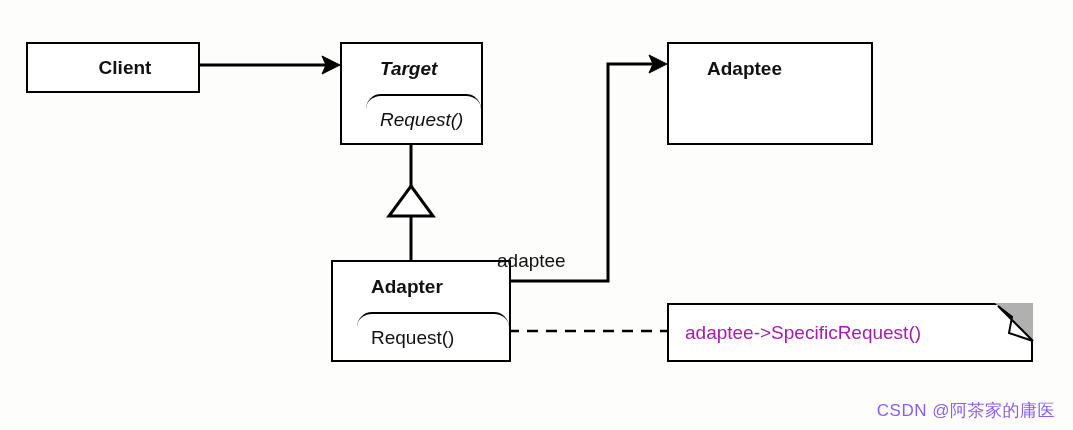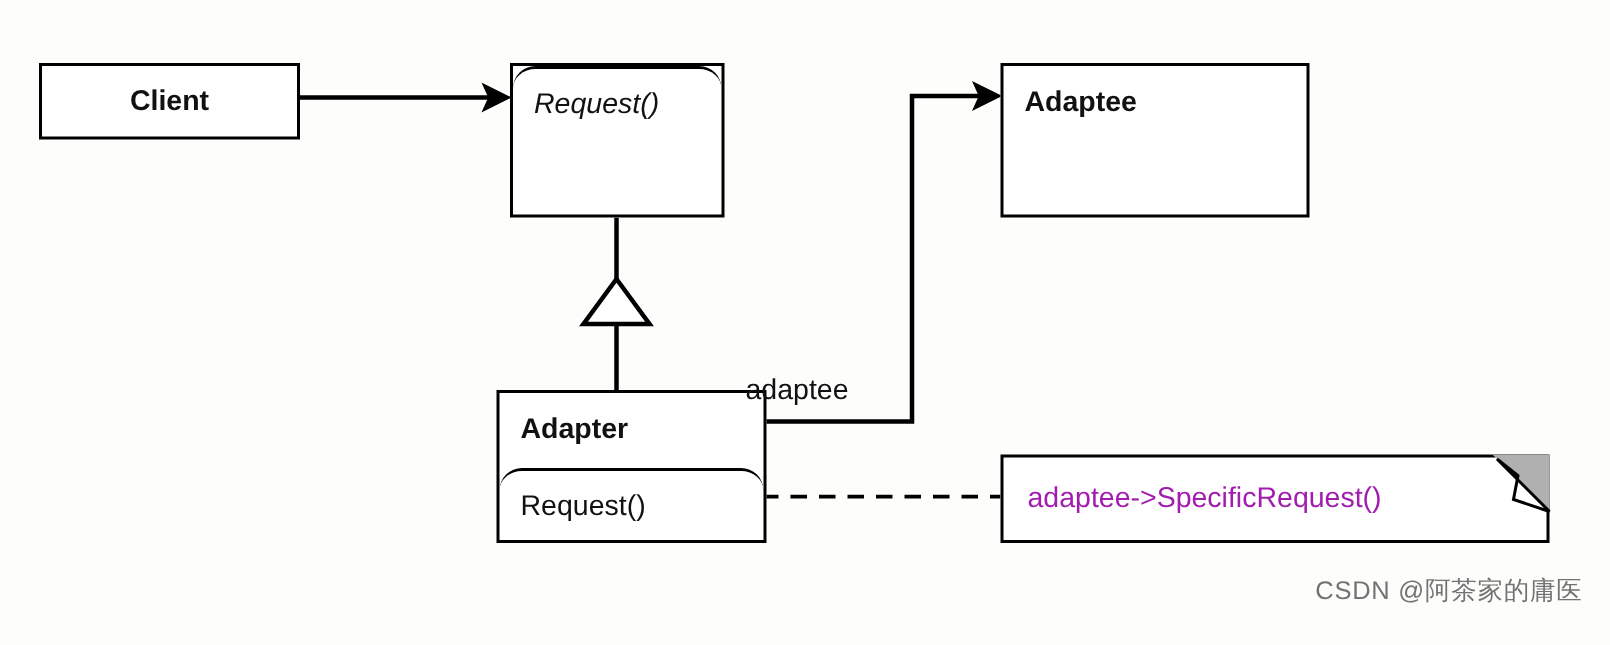--- a/index.html
+++ b/index.html
@@ -25,20 +25,21 @@
     width: 1073px;
     height: 430px;
   }
 
   
   .uml-box {
     position: absolute;
     background: #ffffff;
     border: 2px solid #000000;
     box-sizing: border-box;
+    padding-left: 24px;
   }
   .uml-compartment {
     display: flex;
     align-items: center;
     box-sizing: border-box;
     height: 50px;
     padding: 0 14px;
     font-size: 19px;
     color: #111111;
     white-space: nowrap;
@@ -95,23 +96,23 @@
     position: absolute;
     left: 497px; top: 250px;
     font-size: 19px;
     color: #111111;
     white-space: nowrap;
   }
 
   
   #watermark {
     position: absolute;
-    right: 18px; bottom: 25px;
+    right: 18px; bottom: 8px;
     font-size: 17px;
-    color: #737373;
+    color: #8b5cf6;
     white-space: nowrap;
     letter-spacing: 0.5px;
   }
 </style>
 </head>
 <body>
 
 <div id="diagram-root">
 
   <svg id="diagram-svg" viewBox="0 0 1073 430">
@@ -136,20 +137,21 @@
       <circle cx="463" cy="331" r="6.5" fill="#ffffff" stroke="#000000" stroke-width="2.5"></circle>
       <line x1="470" y1="331" x2="667" y2="331" stroke="#000000" stroke-width="2.5" stroke-dasharray="11 8"></line>
     </g>
   </svg>
 
   <div class="uml-box" id="box-client">
     <div class="uml-compartment center name-bold">Client</div>
   </div>
 
   <div class="uml-box" id="box-target">
+    <div class="uml-compartment name-italic">Target</div>
     <div class="uml-compartment divided op-italic">Request()</div>
   </div>
 
   <div class="uml-box" id="box-adaptee">
     <div class="uml-compartment name-bold">Adaptee</div>
   </div>
 
   <div class="uml-box" id="box-adapter">
     <div class="uml-compartment name-bold">Adapter</div>
     <div class="uml-compartment divided">Request()</div>

